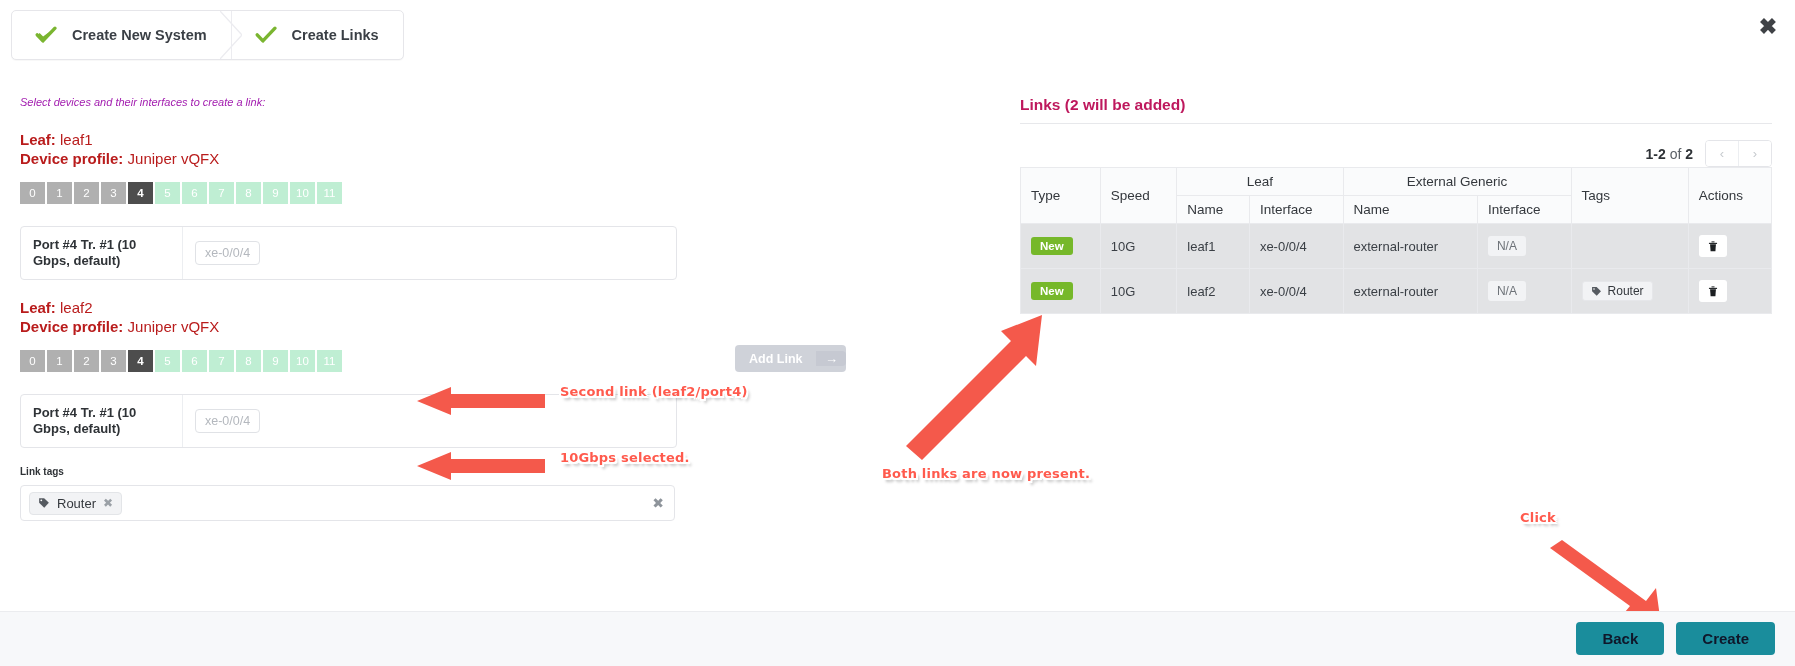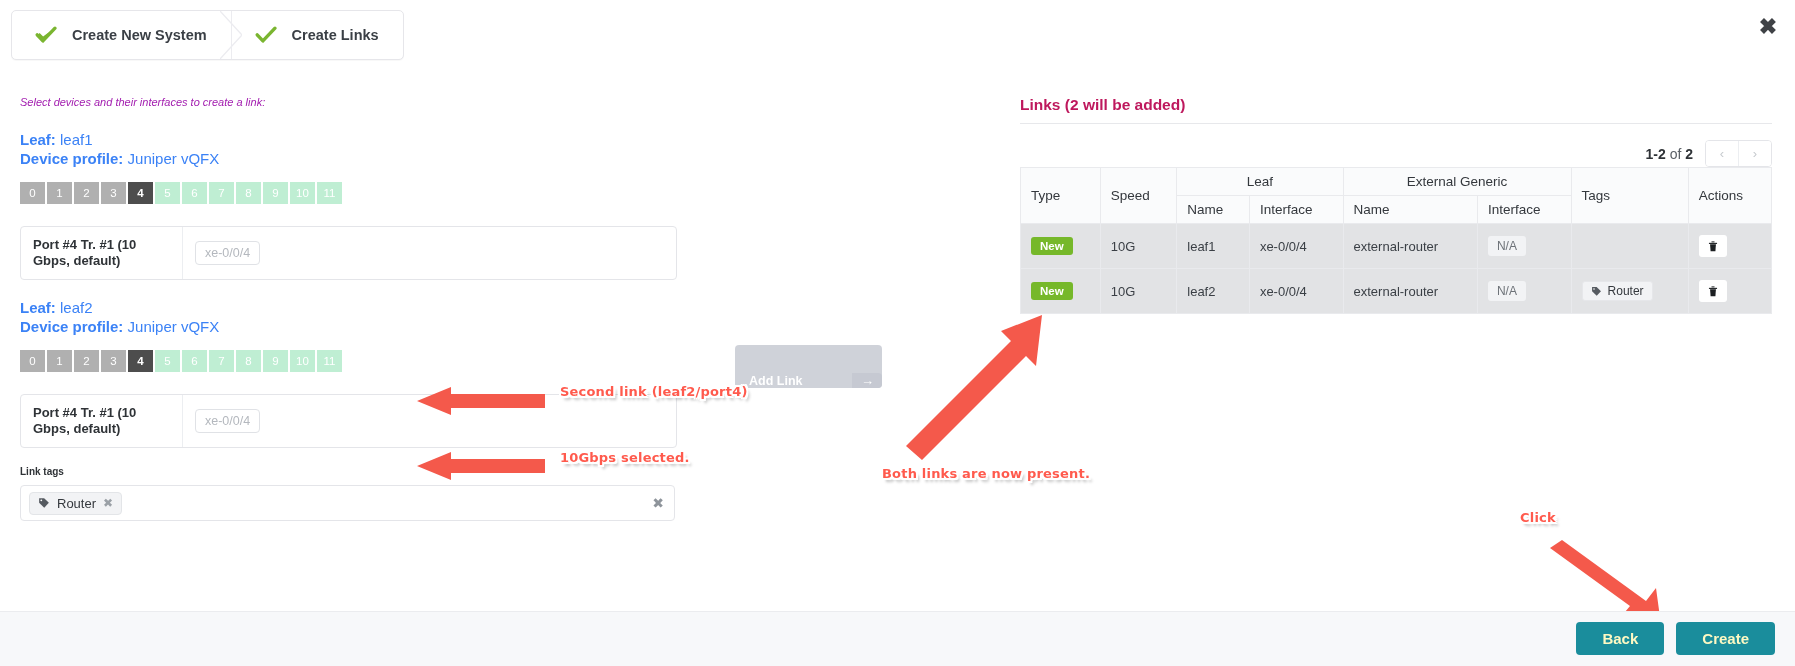--- a/index.html
+++ b/index.html
@@ -50,21 +50,21 @@
     color:#3f4246;font-size:22px;line-height:26px;text-align:center;
     cursor:pointer;font-weight:bold;
   }
 
   
   .left-panel{position:absolute;left:20px;top:96px;width:790px;}
   .helper-text{
     font-style:italic;font-size:11px;color:#a21caf;margin-bottom:22px;
   }
   .dev-block{margin-bottom:6px;}
-  .dev-line{font-size:15px;color:#3b82f6;line-height:19px;}
+  .dev-line{font-size:15px;color:#b91c1c;line-height:19px;}
   .dev-line b{font-weight:bold;}
 
   
   .ports{display:flex;margin-top:14px;margin-bottom:22px;}
   .port{
     width:25px;height:22px;
     margin-right:2px;
     font-size:11.5px;
     display:flex;align-items:center;justify-content:center;
     color:#ffffff;
@@ -112,24 +112,24 @@
   .tag-chip .tagicon{width:12px;height:12px;display:block;}
   .tag-chip .tagx{color:#9aa0a6;font-size:12px;cursor:pointer;}
   .tags-clear{
     position:absolute;right:10px;top:50%;transform:translateY(-50%);
     color:#8e949b;font-size:14px;cursor:pointer;
   }
 
   
   .add-link{
     position:absolute;left:735px;top:345px;
-    display:flex;align-items:flex-end;
-    background:#cdd0d8;border-radius:4px;height:43px;
+    display:flex;align-items:center;
+    background:#cdd0d8;border-radius:4px;height:27px;
     color:#ffffff;font-size:12.5px;font-weight:bold;
-    cursor:default;opacity:.95;gap:36px;
+    cursor:default;opacity:.95;
   }
   .add-link .al-text{display:flex;align-items:center;padding:0 14px;}
   .add-link .al-arrow{
     display:flex;align-items:center;justify-content:center;width:30px;
     background:#c3c7d0;border-radius:0 4px 4px 0;font-size:13px;
   }
 
   
   .right-panel{position:absolute;left:1020px;top:96px;width:752px;}
   .rp-title{font-size:15.5px;font-weight:bold;color:#be185d;padding-bottom:9px;}
@@ -182,21 +182,21 @@
 
   
   .footer{
     position:absolute;left:0;right:0;bottom:0;height:54px;
     background:#f7f8fa;border-top:1px solid #ebecef;
   }
   .footer-btns{
     position:absolute;right:20px;top:10px;display:flex;gap:12px;
   }
   .btn-teal{
-    background:#1a8d9c;color:#fef9c3;border:none;border-radius:4px;
+    background:#1a8d9c;color:#0f172a;border:none;border-radius:4px;
     font-family:"Liberation Sans", sans-serif;
     font-size:15px;font-weight:bold;
     padding:8px 26px;cursor:pointer;
   }
 
   
   .anno{
     position:absolute;
     color:#ff5a4d;
     font-family:"DejaVu Sans", sans-serif;

